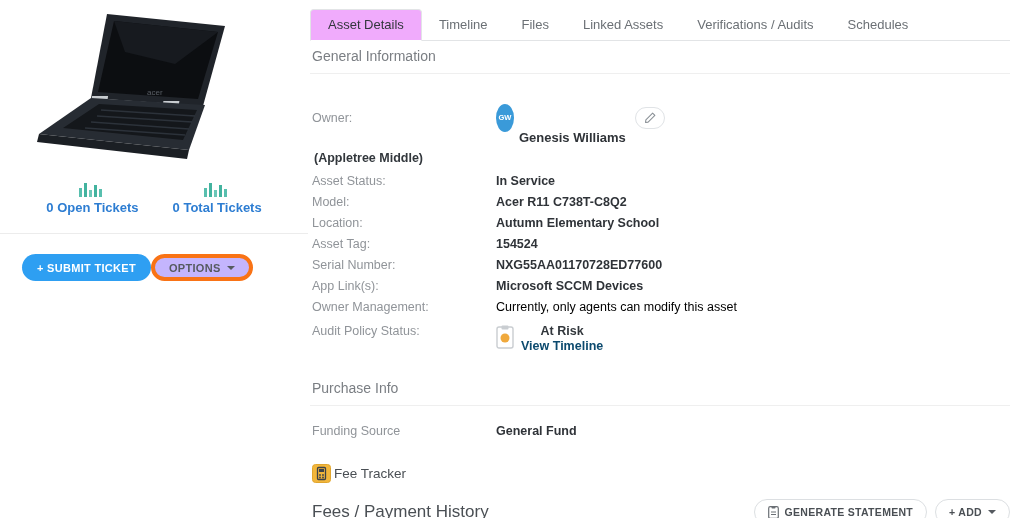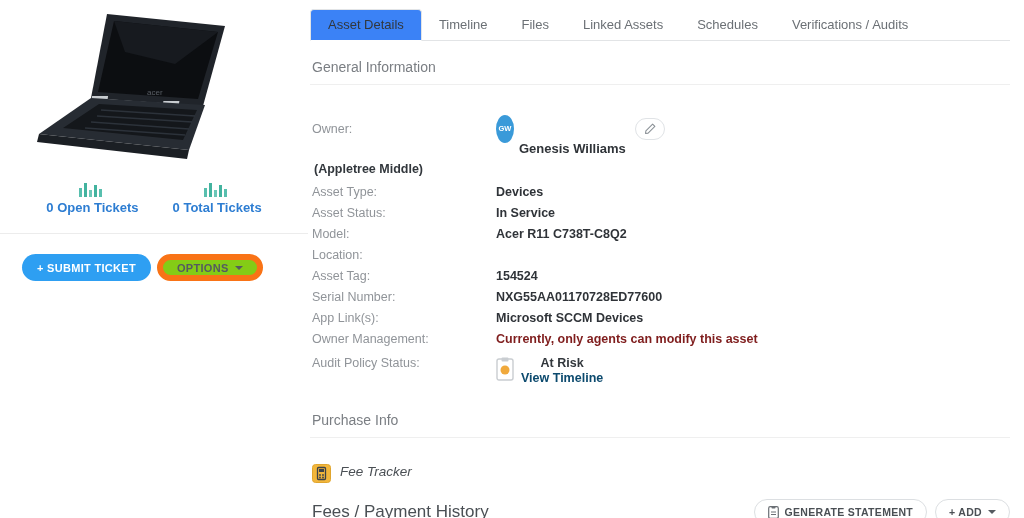--- a/index.html
+++ b/index.html
@@ -8,57 +8,57 @@
 
   .layout { display: flex; width: 1024px; height: 518px; }
 
   
   .left-panel { width: 308px; flex: 0 0 308px; padding-top: 4px; }
   .asset-photo-wrap { width: 100%; height: 165px; display: flex; justify-content: center; align-items: flex-start; }
   .stats-row { display: flex; justify-content: center; gap: 34px; margin-top: 12px; padding-bottom: 18px; border-bottom: 1px solid #ececec; }
   .stat { display: flex; flex-direction: column; align-items: center; cursor: pointer; }
   .stat svg { margin-bottom: 3px; }
   .stat-label { color: #2d7dd2; font-size: 13px; font-weight: 600; }
-  .left-buttons { display: flex; gap: 6px; margin: 20px 0 0 22px; }
+  .left-buttons { display: flex; margin: 20px 0 0 22px; }
   .btn-submit { background: #2e9ff2; color: #fff; border: none; border-radius: 14px; height: 27px; padding: 0 15px; font-size: 11px; font-weight: 700; letter-spacing: .3px; cursor: pointer; font-family: "Liberation Sans", sans-serif; }
-  .btn-options { background: #84cc16; color: #555a60; border: 6px solid #f97316; border-radius: 14px; height: 27px; padding: 0 14px; font-size: 11px; font-weight: 700; letter-spacing: .3px; cursor: pointer; font-family: "Liberation Sans", sans-serif; display: inline-flex; align-items: center; gap: 6px; }
+  .btn-options { background: #c4b5fd; color: #555a60; border: 4px solid #f97316; border-radius: 14px; height: 27px; padding: 0 14px; font-size: 11px; font-weight: 700; letter-spacing: .3px; cursor: pointer; font-family: "Liberation Sans", sans-serif; display: inline-flex; align-items: center; gap: 6px; }
   .caret { display: inline-block; width: 0; height: 0; border-left: 4px solid transparent; border-right: 4px solid transparent; border-top: 4px solid #555a60; }
 
   
   .right-panel { flex: 1; padding: 10px 14px 0 2px; }
 
   .tabbar { display: flex; align-items: flex-end; border-bottom: 1px solid #e2e4e6; height: 31px; }
   .tab { padding: 7px 17px 8px; font-size: 13px; color: #6b7075; cursor: pointer; white-space: nowrap; }
-  .tab.active { color: #32373c; background: #3b82f6; border: 1px solid #e2e4e6; border-bottom: 1px solid #fff; border-radius: 4px 4px 0 0; margin-bottom: -1px; font-weight: 400; }
+  .tab.active { color: #32373c; background: #f0abfc; border: 1px solid #e2e4e6; border-bottom: 1px solid #fff; border-radius: 4px 4px 0 0; margin-bottom: -1px; font-weight: 400; }
 
   .section-title { color: #7a7e83; font-size: 14px; padding: 0 0 9px 2px; border-bottom: 1px solid #efefef; }
-  .section-gi { margin-top: 18px; }
+  .section-gi { margin-top: 7px; }
 
   .fields { margin-top: 16px; padding-left: 2px; }
   .frow { display: flex; align-items: flex-start; margin-bottom: 7px; min-height: 13px; }
   .flabel { width: 184px; flex: 0 0 184px; color: #909499; font-size: 12.5px; }
   .fvalue { color: #2f3338; font-size: 12.5px; font-weight: 600; }
-  .fvalue.teal { color: #7f1d1d; font-weight: 700; cursor: pointer; }
+  .fvalue.teal { color: #000000; font-weight: 400; cursor: pointer; }
 
   .owner-row { display: flex; align-items: center; margin-bottom: 6px; }
   .avatar { width: 18px; height: 28px; border-radius: 50%; background: #3a9ad9; color: #fff; font-size: 7.5px; font-weight: 700; display: inline-flex; align-items: center; justify-content: center; margin-right: 5px; }
   .owner-name { font-weight: 600; font-size: 13px; color: #2f3338; margin-top: 40px; }
   .edit-btn { width: 30px; height: 22px; border: 1px solid #e0e3e6; border-radius: 12px; background: #fff; margin-left: 9px; display: inline-flex; align-items: center; justify-content: center; cursor: pointer; }
   .owner-org { font-weight: 700; font-size: 12.5px; color: #32373c; margin: 0 0 9px 2px; }
 
   .audit-cell { display: flex; align-items: flex-start; text-align: center; }
   .audit-icon { margin-right: 7px; margin-top: 1px; }
   .audit-status { font-weight: 700; font-size: 12.5px; color: #32373c; line-height: 14px; }
   .link-blue { color: #0c4a6e; font-size: 12.5px; font-weight: 600; cursor: pointer; line-height: 16px; }
 
   .section-pi { margin-top: 26px; }
   .pi-row { display: flex; margin-top: 18px; padding-left: 2px; }
   .pi-row .flabel { font-size: 12.5px; }
 
-  .fee-header { display: flex; align-items: flex-start; gap: 9px; margin-top: 26px; padding-left: 2px; font-style: italic; }
+  .fee-header { display: flex; align-items: center; gap: 3px; margin-top: 26px; padding-left: 2px; }
   .fee-title { color: #4a4f54; font-size: 13.5px; }
   .fee-sub-row { display: flex; align-items: center; justify-content: space-between; margin-top: 16px; padding-left: 2px; }
   .fee-sub-title { color: #4a4f54; font-size: 17px; }
   .fee-buttons { display: flex; gap: 8px; align-items: center; }
   .btn-pill { background: #fff; border: 1px solid #dcdfe2; border-radius: 14px; height: 26px; padding: 0 13px; font-size: 10.5px; font-weight: 700; letter-spacing: .3px; color: #4a4f54; cursor: pointer; display: inline-flex; align-items: center; gap: 6px; font-family: "Liberation Sans", sans-serif; }
 </style>
 </head>
 <body>
 
 <div class="layout">
@@ -120,53 +120,50 @@
     </div>
   </div>
 
   <div class="right-panel">
 
     <div class="tabbar">
       <div class="tab active">Asset Details</div>
       <div class="tab">Timeline</div>
       <div class="tab">Files</div>
       <div class="tab">Linked Assets</div>
+      <div class="tab">Verifications / Audits</div>
       <div class="tab">Schedules</div>
-      <div class="tab">Verifications / Audits</div>
     </div>
 
     <div class="section-title section-gi">General Information</div>
 
     <div class="fields">
       <div class="frow owner-row">
         <span class="flabel">Owner:</span>
         <span class="avatar">GW</span>
         <span class="owner-name">Genesis Williams</span>
         <button class="edit-btn">
           <svg width="12" height="12" viewBox="0 0 16 16">
             <path d="M11.5 1.5 L14.5 4.5 L5.5 13.5 L2 14 L2.5 10.5 Z" fill="none" stroke="#8a9096" stroke-width="1.4" stroke-linejoin="round"></path>
           </svg>
         </button>
       </div>
       <div class="owner-org">(Appletree Middle)</div>
 
       <div class="frow">
-        <span class="flabel">Asset Type:</span>
-        <span class="fvalue">Devices</span>
-      </div>
-      <div class="frow">
         <span class="flabel">Asset Status:</span>
         <span class="fvalue">In Service</span>
       </div>
       <div class="frow">
         <span class="flabel">Model:</span>
         <span class="fvalue">Acer R11 C738T-C8Q2</span>
       </div>
       <div class="frow">
         <span class="flabel">Location:</span>
+        <span class="fvalue">Autumn Elementary School</span>
       </div>
       <div class="frow">
         <span class="flabel">Asset Tag:</span>
         <span class="fvalue">154524</span>
       </div>
       <div class="frow">
         <span class="flabel">Serial Number:</span>
         <span class="fvalue">NXG55AA01170728ED77600</span>
       </div>
       <div class="frow">
@@ -187,20 +184,24 @@
           </svg>
           <span>
             <div class="audit-status">At Risk</div>
             <div class="link-blue">View Timeline</div>
           </span>
         </span>
       </div>
     </div>
 
     <div class="section-title section-pi">Purchase Info</div>
+    <div class="pi-row">
+      <span class="flabel">Funding Source</span>
+      <span class="fvalue">General Fund</span>
+    </div>
 
     <div class="fee-header">
       <svg width="19" height="19" viewBox="0 0 19 19">
         <rect x="0.5" y="0.5" width="18" height="18" rx="3" fill="#f2b63b" stroke="#e0a52e"></rect>
         <rect x="5.5" y="3.5" width="8" height="12" rx="1" fill="none" stroke="#3d4248" stroke-width="1.3"></rect>
         <rect x="7" y="5" width="5" height="3" fill="#3d4248"></rect>
         <circle cx="8" cy="11" r="0.9" fill="#3d4248"></circle>
         <circle cx="11" cy="11" r="0.9" fill="#3d4248"></circle>
         <circle cx="8" cy="13.5" r="0.9" fill="#3d4248"></circle>
         <circle cx="11" cy="13.5" r="0.9" fill="#3d4248"></circle>

